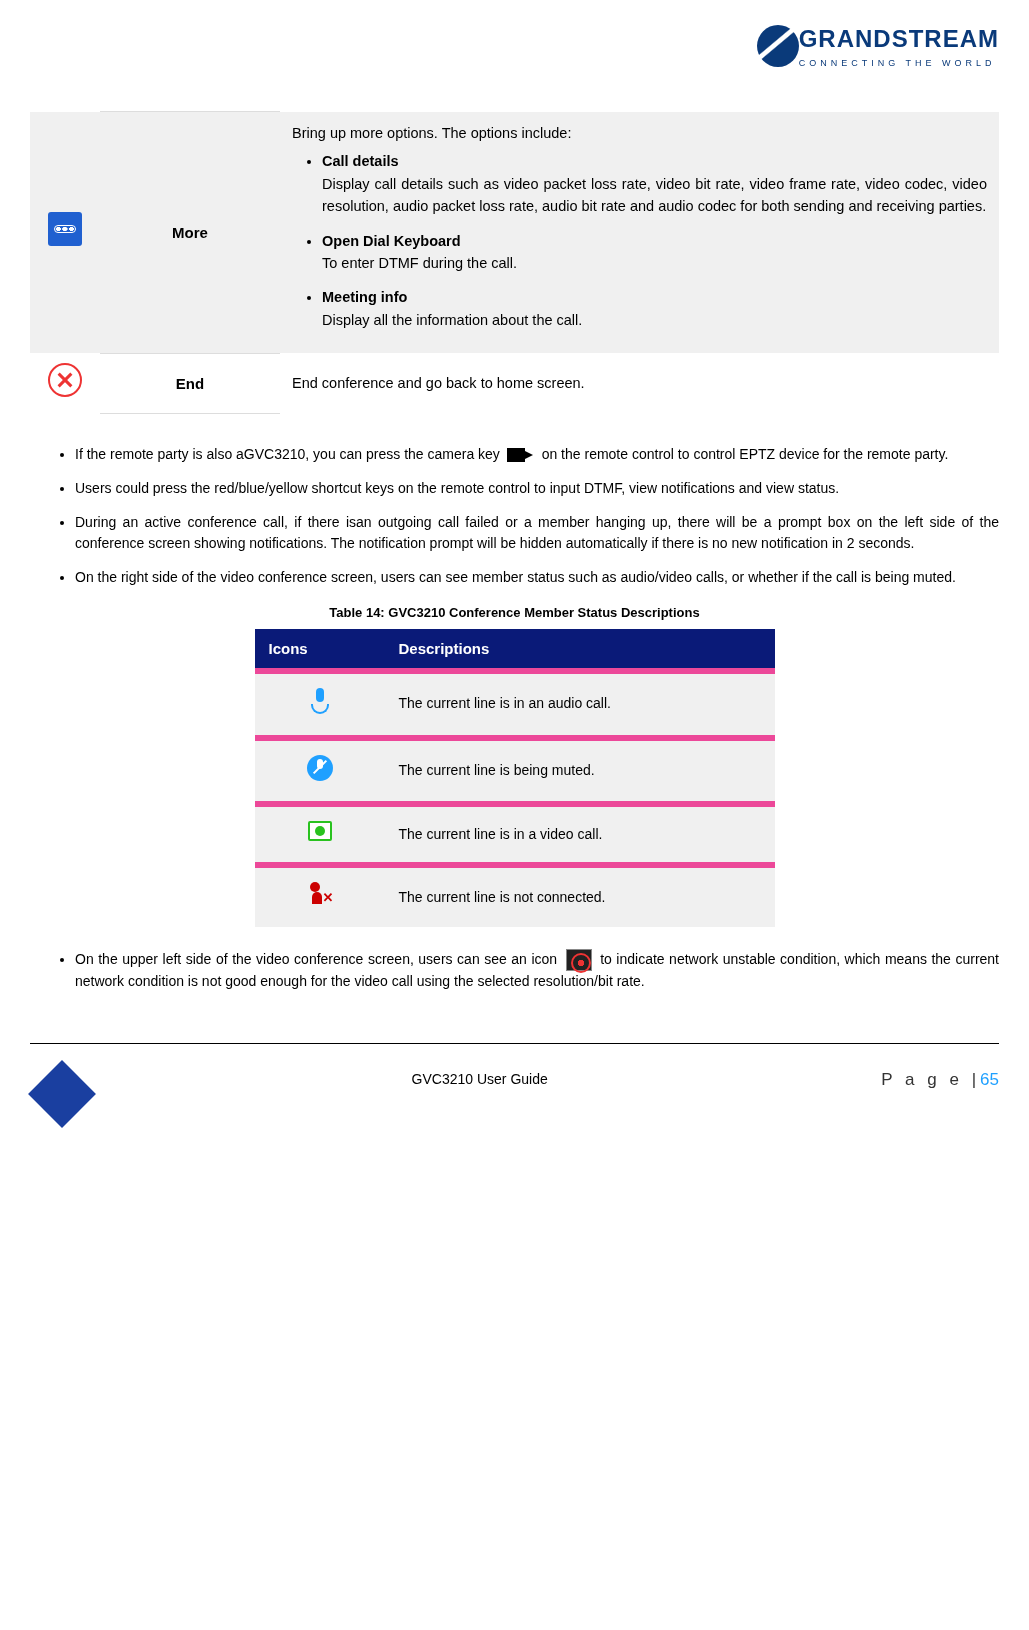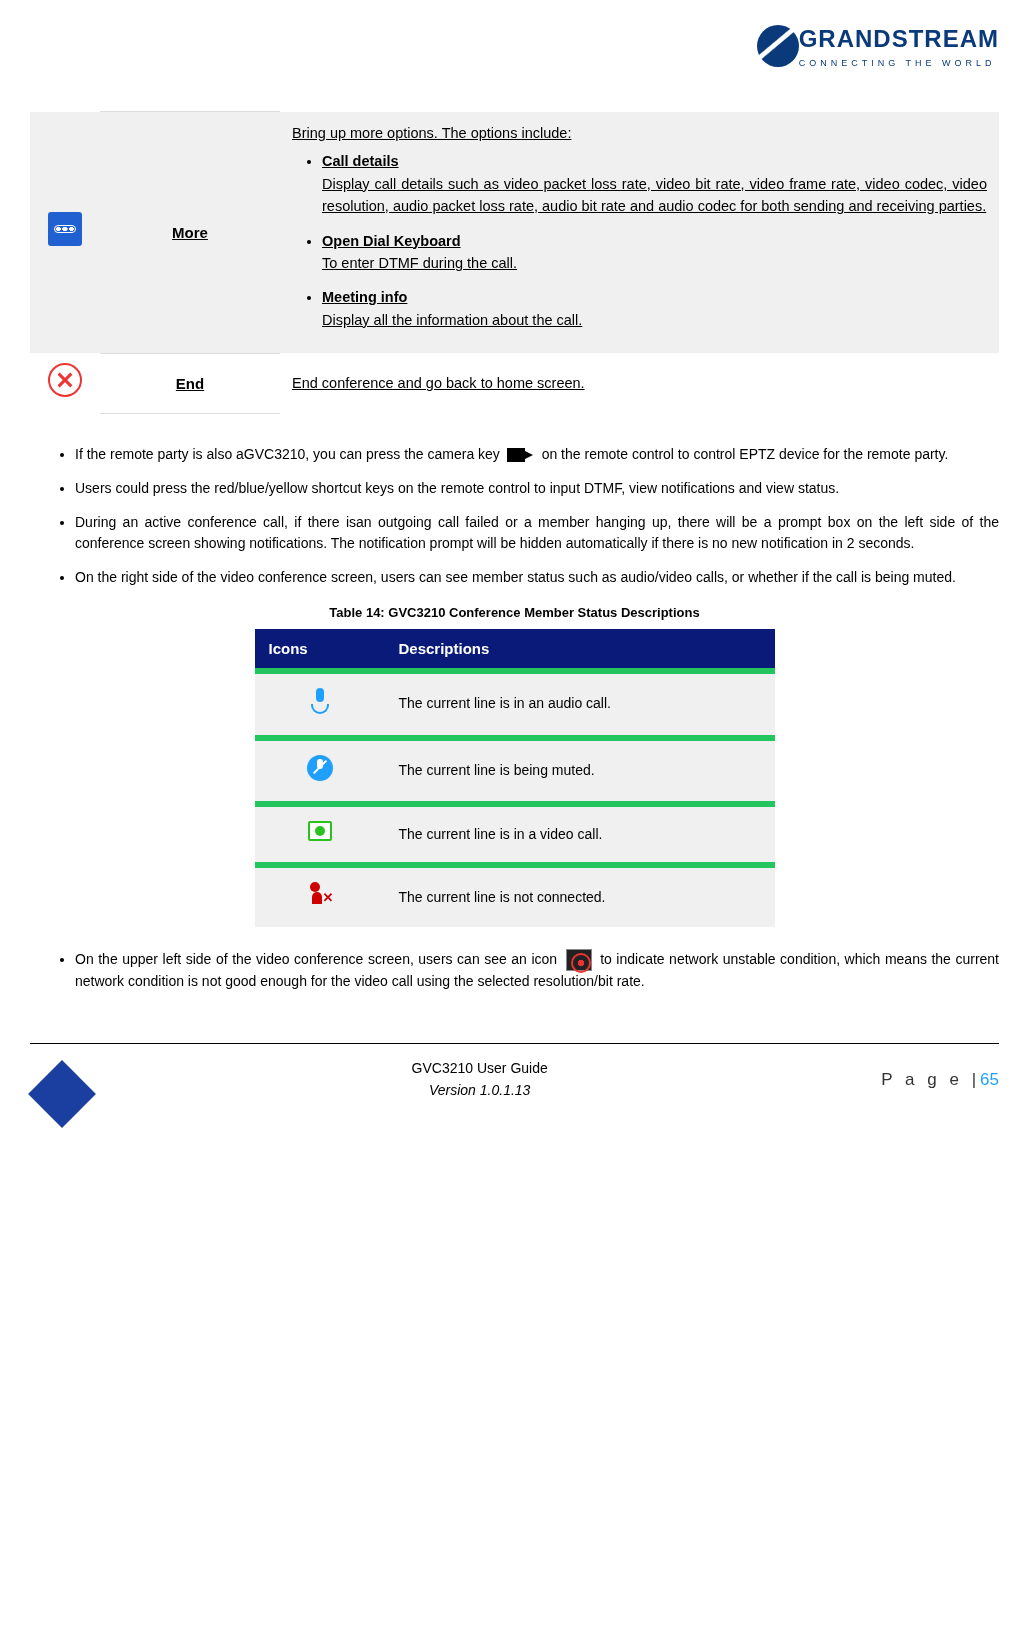--- a/index.html
+++ b/index.html
@@ -23,21 +23,21 @@
   .logo-swoosh {
     width: 42px; height: 42px; border-radius: 50%;
     background: linear-gradient(140deg, #0a3a7a 0%, #0a3a7a 40%, #ffffff 42%, #ffffff 48%, #0a3a7a 50%, #0a3a7a 100%);
     flex: 0 0 auto;
   }
   .logo-text { display: flex; flex-direction: column; }
   .logo-main { font-family: Arial, sans-serif; font-size: 24px; letter-spacing: 1px; color: #0a3a7a; font-weight: 600; }
   .logo-tag { font-size: 9px; letter-spacing: 4px; color: #0a3a7a; font-weight: 400; white-space: nowrap; }
 
   table.opt { width: 100%; border-collapse: collapse; margin-bottom: 30px; }
-  table.opt td { vertical-align: middle; padding: 10px 12px; text-decoration: underline; }
+  table.opt td { vertical-align: middle; padding: 10px 12px; }
   table.opt tr.grey td { background: #f0f0f0; }
   .icon-cell { width: 70px; text-align: center; }
   .label-cell { width: 180px; text-align: center; font-weight: bold; border-top: 1px solid #ddd; border-bottom: 1px solid #ddd; border-left: none; border-right: none; margin-top: 17px; }
   .desc-cell { font-size: 14.5px; }
   .desc-cell ul { list-style: disc; padding-left: 30px; }
   .desc-cell li { margin: 6px 0 12px 0; text-align: justify; }
   .desc-cell li .bt { font-weight: bold; display: block; }
 
   .more-box {
     display: inline-block; width: 34px; height: 34px;
@@ -79,21 +79,21 @@
     border: 2px solid #e33; border-radius: 50%;
     background: radial-gradient(circle, #e33 3px, transparent 3px);
   }
 
   .tbl-caption { text-align: center; font-weight: bold; font-size: 13px; margin: 14px 0 6px; }
   table.status { margin: 0 auto 22px; border-collapse: collapse; width: 520px; }
   table.status th { background: #0a1a78; color: #fff; font-weight: bold; text-align: left; padding: 8px 14px; font-size: 15px; }
   table.status th.ic { width: 130px; }
   table.status td { background: #f0f0f0; padding: 14px 14px; font-size: 14px; }
   table.status td.ic { text-align: center; }
-  table.status tr + tr td { border-top: 6px solid #22c55e; }
+  table.status tr + tr td { border-top: 6px solid #ec4899; }
 
   .mic-icon { display:inline-block; width:22px; height:26px; position:relative; }
   .mic-icon::before { content:""; position:absolute; left:50%; top:0; width:8px; height:14px; background:#1fa0ff; border-radius:4px; transform:translateX(-50%); }
   .mic-icon::after { content:""; position:absolute; left:50%; bottom:0; width:14px; height:8px; border:2px solid #1fa0ff; border-top:none; border-radius:0 0 10px 10px; transform:translateX(-50%); }
 
   .vid-icon { display:inline-block; width:24px; height:20px; border:2px solid #29c21f; border-radius:2px; position:relative; background:#fff; }
   .vid-icon::after { content:""; position:absolute; left:50%; top:50%; width:10px; height:10px; background:#29c21f; border-radius:50%; transform:translate(-50%,-50%); }
 
   .mute-icon { display:inline-block; width:26px; height:26px; border-radius:50%; background:#1fa0ff; position:relative; }
   .mute-icon::before { content:""; position:absolute; left:50%; top:4px; width:6px; height:10px; background:#fff; border-radius:3px; transform:translateX(-50%); }
@@ -205,18 +205,17 @@
   </li>
 </ul>
 
 <hr class="footer-rule">
 <div class="footer-row">
   <div style="width:48px">
       <div class="footer-diamond"></div>
     </div>
   <div class="footer-center">
     <div class="t1">GVC3210 User Guide</div>
-    <div>Version 1.0.1.13</div>
   </div>
   <div class="footer-right">
     <span>P a g e  |</span><span class="pg">65</span>
   </div>
 </div>
 
 </body></html>

